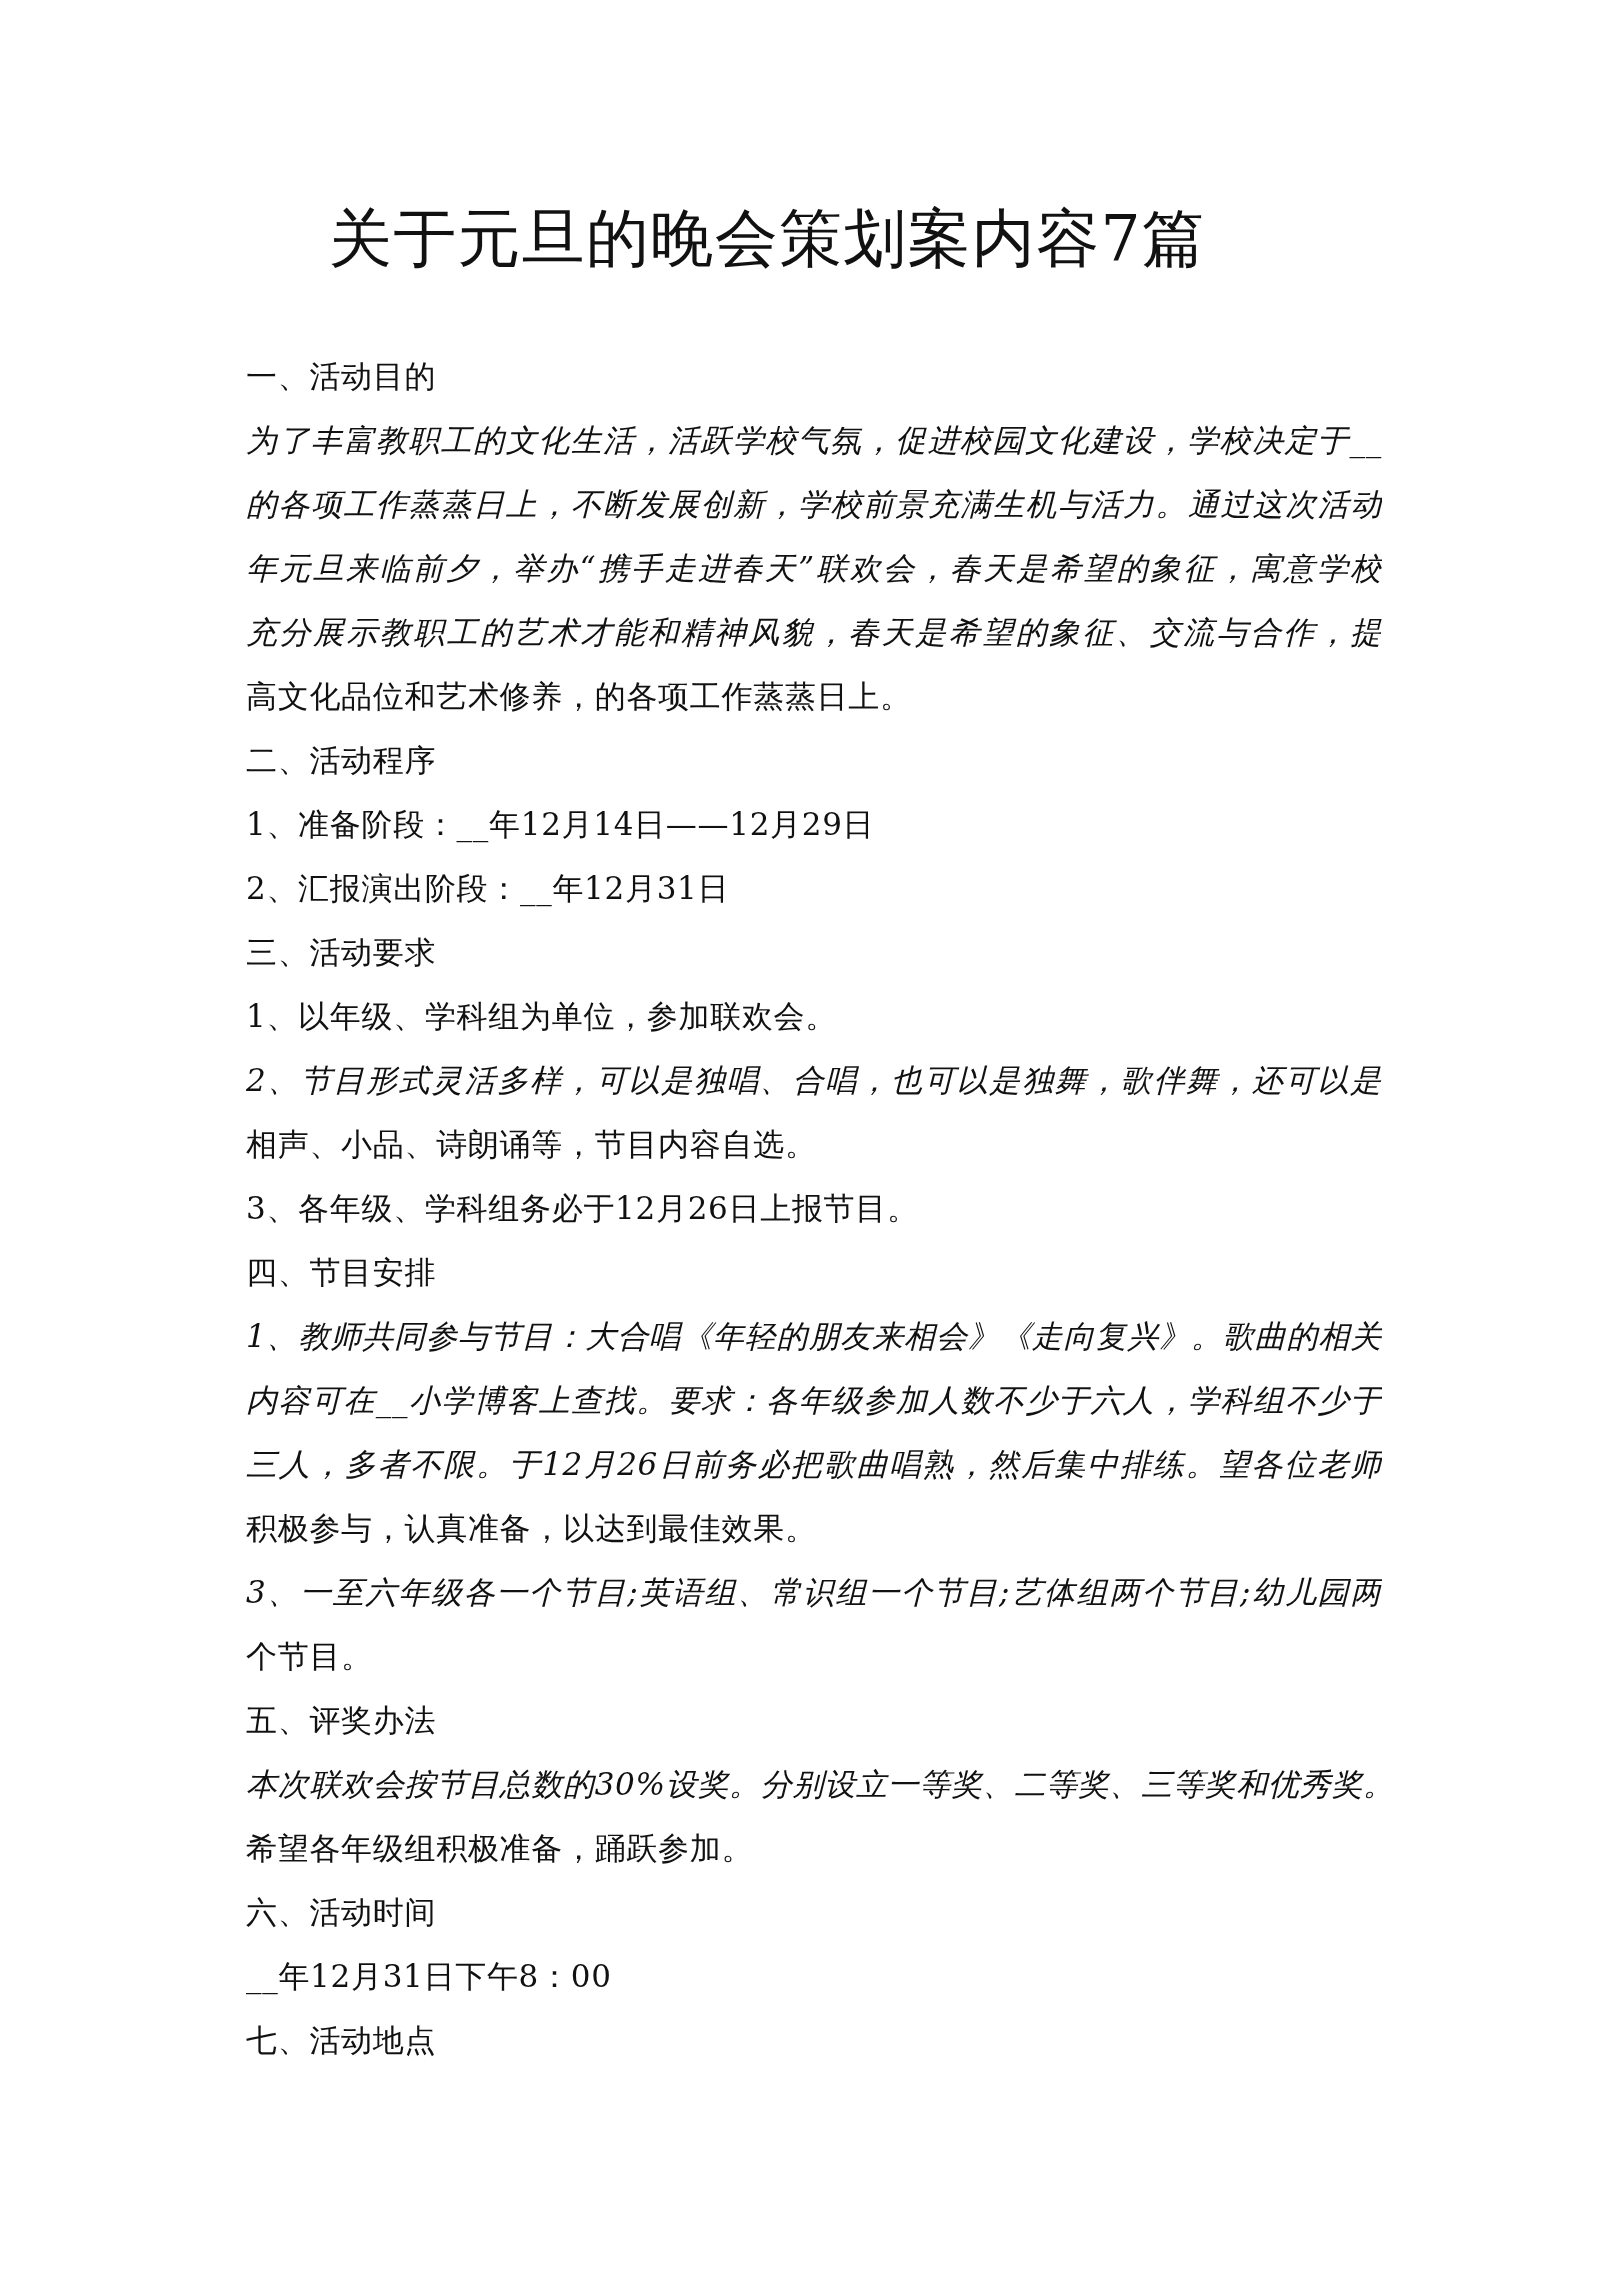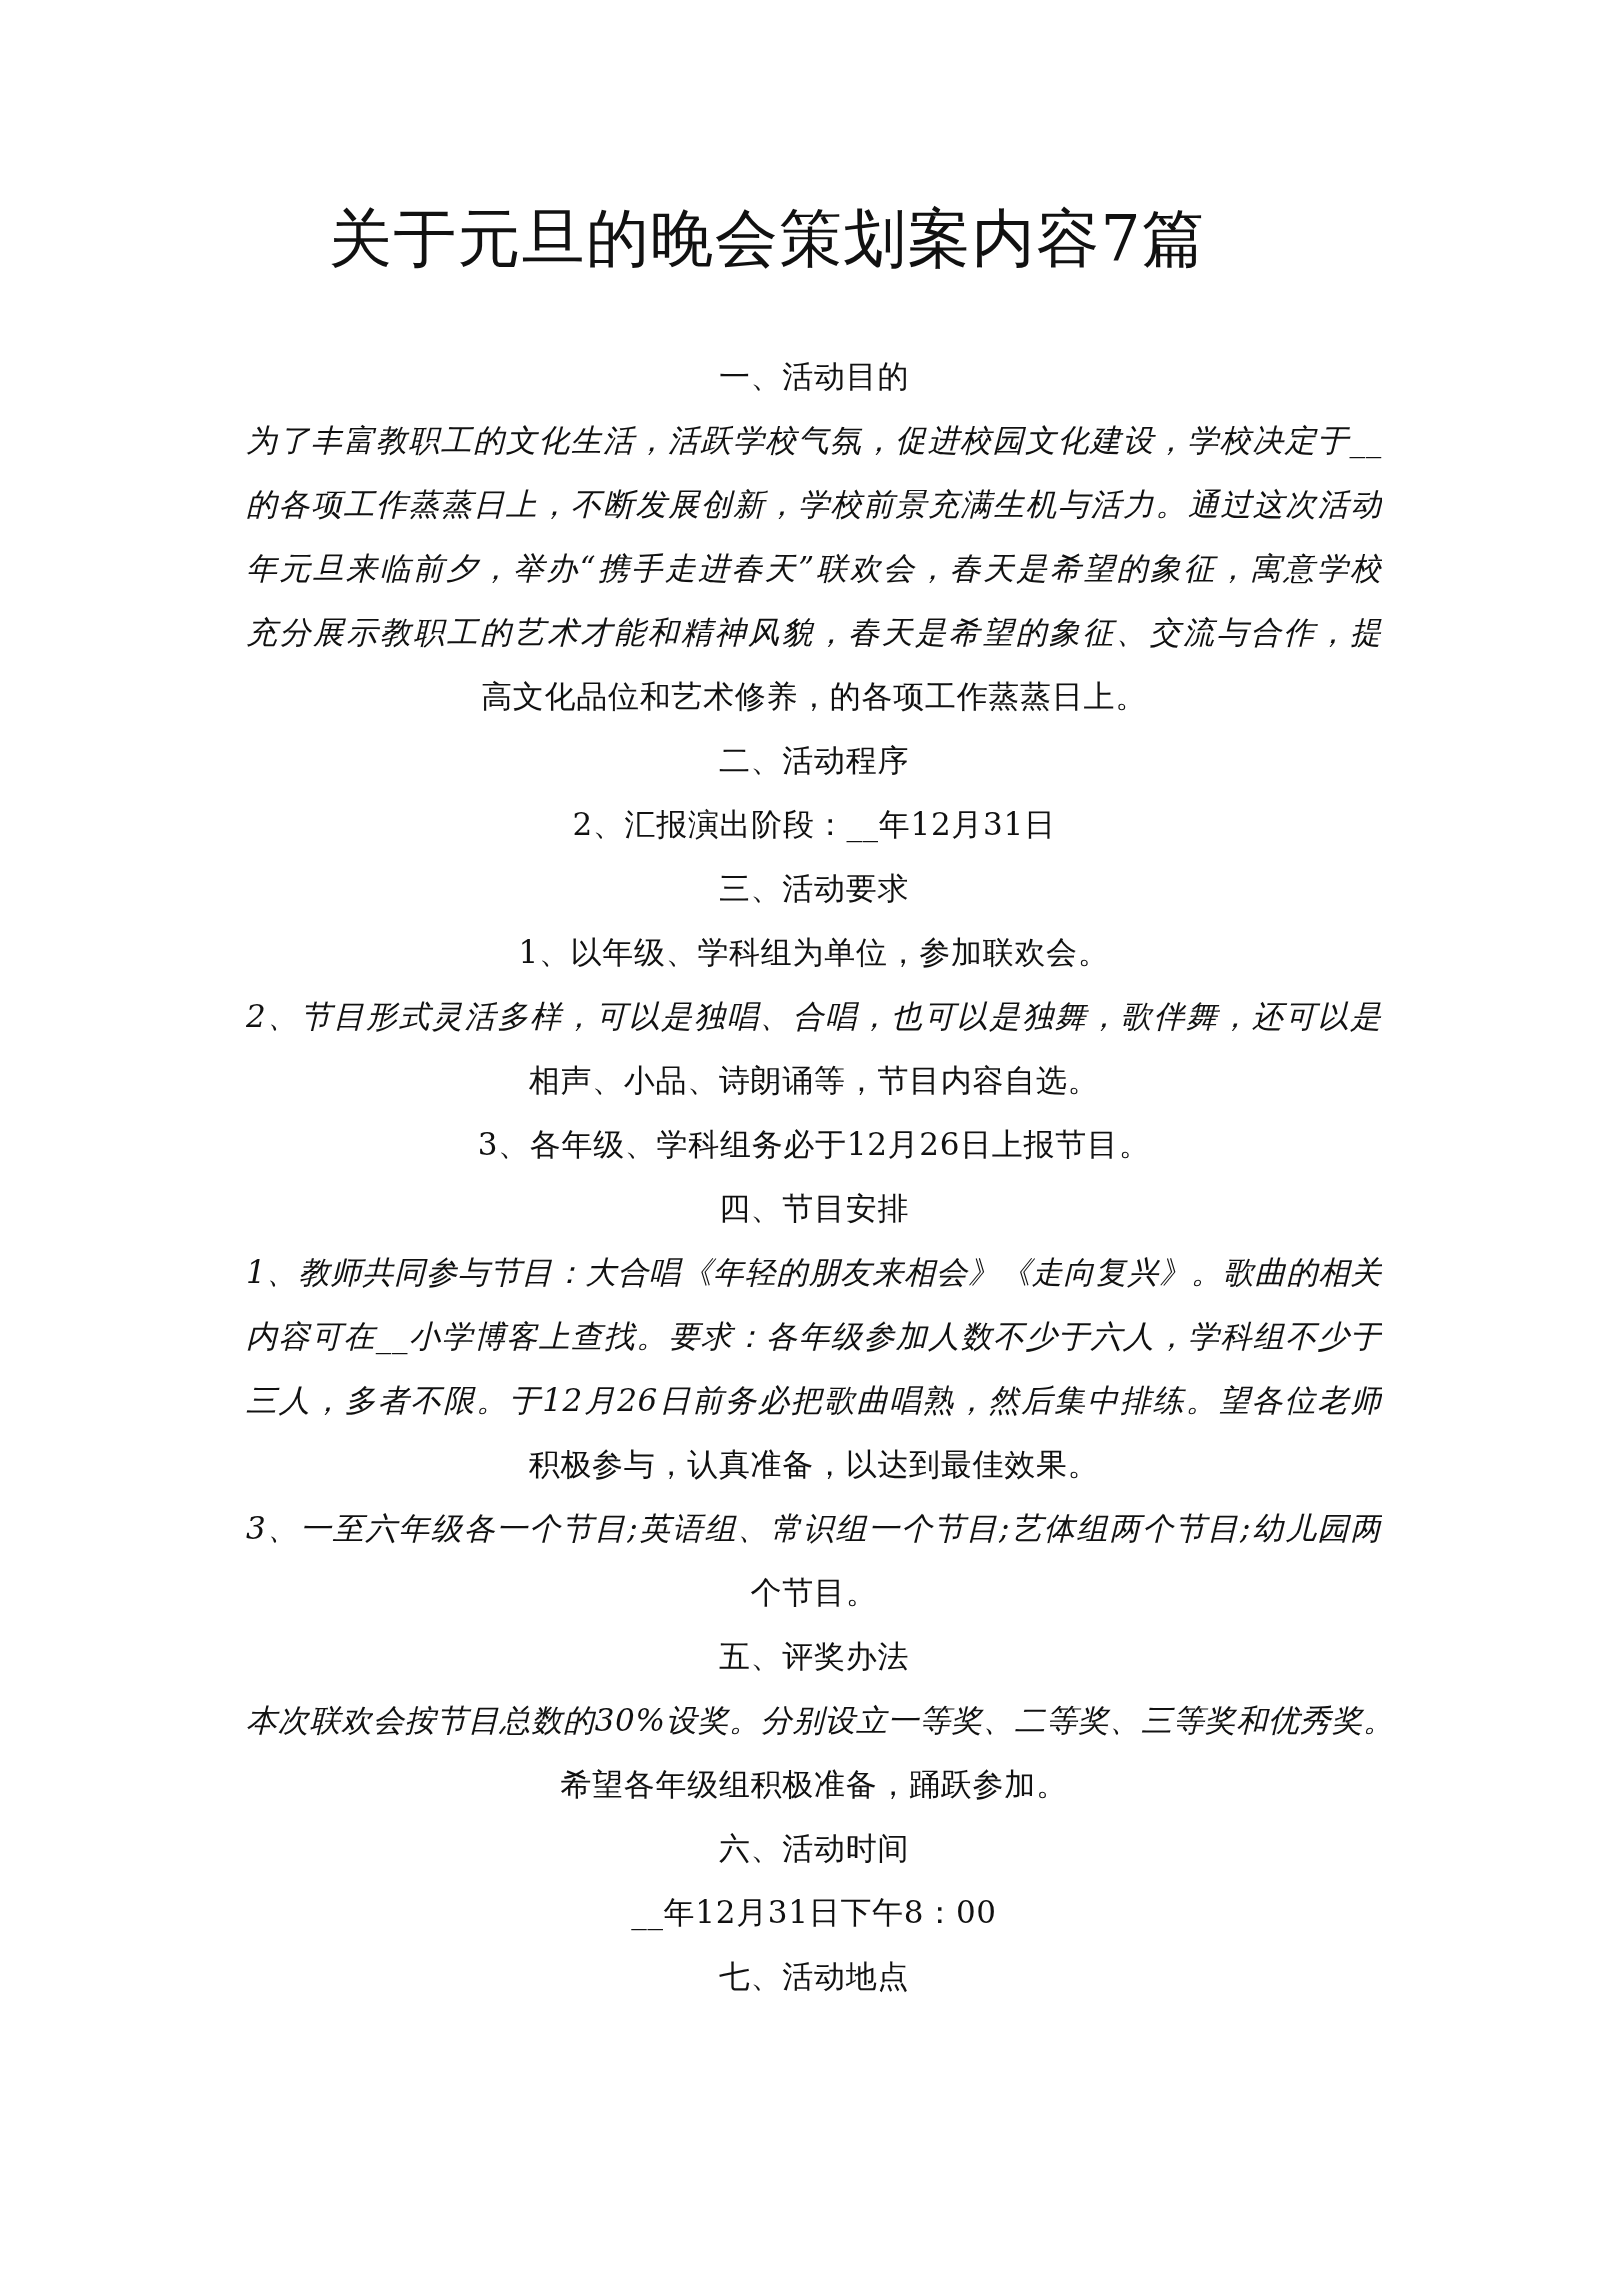--- a/index.html
+++ b/index.html
@@ -2,36 +2,37 @@
 <html style="font-size:10.5px"><head>
 <meta charset="utf-8">
 <style>
   html, body { margin: 0; padding: 0; background: #ffffff; }
   body { width: 1623px; height: 2295px; position: relative; overflow: hidden;
          font-family: "DejaVu Serif", "Liberation Serif", serif; color: #111; }
   .title { position: absolute; left: 0; width: 1535px; top: 196px; text-align: center;
            font-size: 63px; line-height: 85px; letter-spacing: 1.3px; font-weight: normal; margin: 0; }
   .content { position: absolute; left: 246px; top: 344px; width: 1136px; }
   .line { font-size: 31px; line-height: 64px; height: 64px; white-space: nowrap;
-          overflow: hidden; letter-spacing: 0.7px; text-align: center; }
+          overflow: hidden; letter-spacing: 0.7px; }
   .line.justify { text-align: justify; text-align-last: justify; font-style: italic; }
 </style>
 </head>
 <body>
 
 <h1 class="title">关于元旦的晚会策划案内容7篇</h1>
 
 <div class="content">
   <div class="line">一、活动目的</div>
   <div class="line justify">为了丰富教职工的文化生活，活跃学校气氛，促进校园文化建设，学校决定于__</div>
   <div class="line justify">的各项工作蒸蒸日上，不断发展创新，学校前景充满生机与活力。通过这次活动</div>
   <div class="line justify">年元旦来临前夕，举办“携手走进春天”联欢会，春天是希望的象征，寓意学校</div>
   <div class="line justify">充分展示教职工的艺术才能和精神风貌，春天是希望的象征、交流与合作，提</div>
   <div class="line">高文化品位和艺术修养，的各项工作蒸蒸日上。</div>
   <div class="line">二、活动程序</div>
+  <div class="line">1、准备阶段：__年12月14日——12月29日</div>
   <div class="line">2、汇报演出阶段：__年12月31日</div>
   <div class="line">三、活动要求</div>
   <div class="line">1、以年级、学科组为单位，参加联欢会。</div>
   <div class="line justify">2、节目形式灵活多样，可以是独唱、合唱，也可以是独舞，歌伴舞，还可以是</div>
   <div class="line">相声、小品、诗朗诵等，节目内容自选。</div>
   <div class="line">3、各年级、学科组务必于12月26日上报节目。</div>
   <div class="line">四、节目安排</div>
   <div class="line justify">1、教师共同参与节目：大合唱《年轻的朋友来相会》《走向复兴》。歌曲的相关</div>
   <div class="line justify">内容可在__小学博客上查找。要求：各年级参加人数不少于六人，学科组不少于</div>
   <div class="line justify">三人，多者不限。于12月26日前务必把歌曲唱熟，然后集中排练。望各位老师</div>

